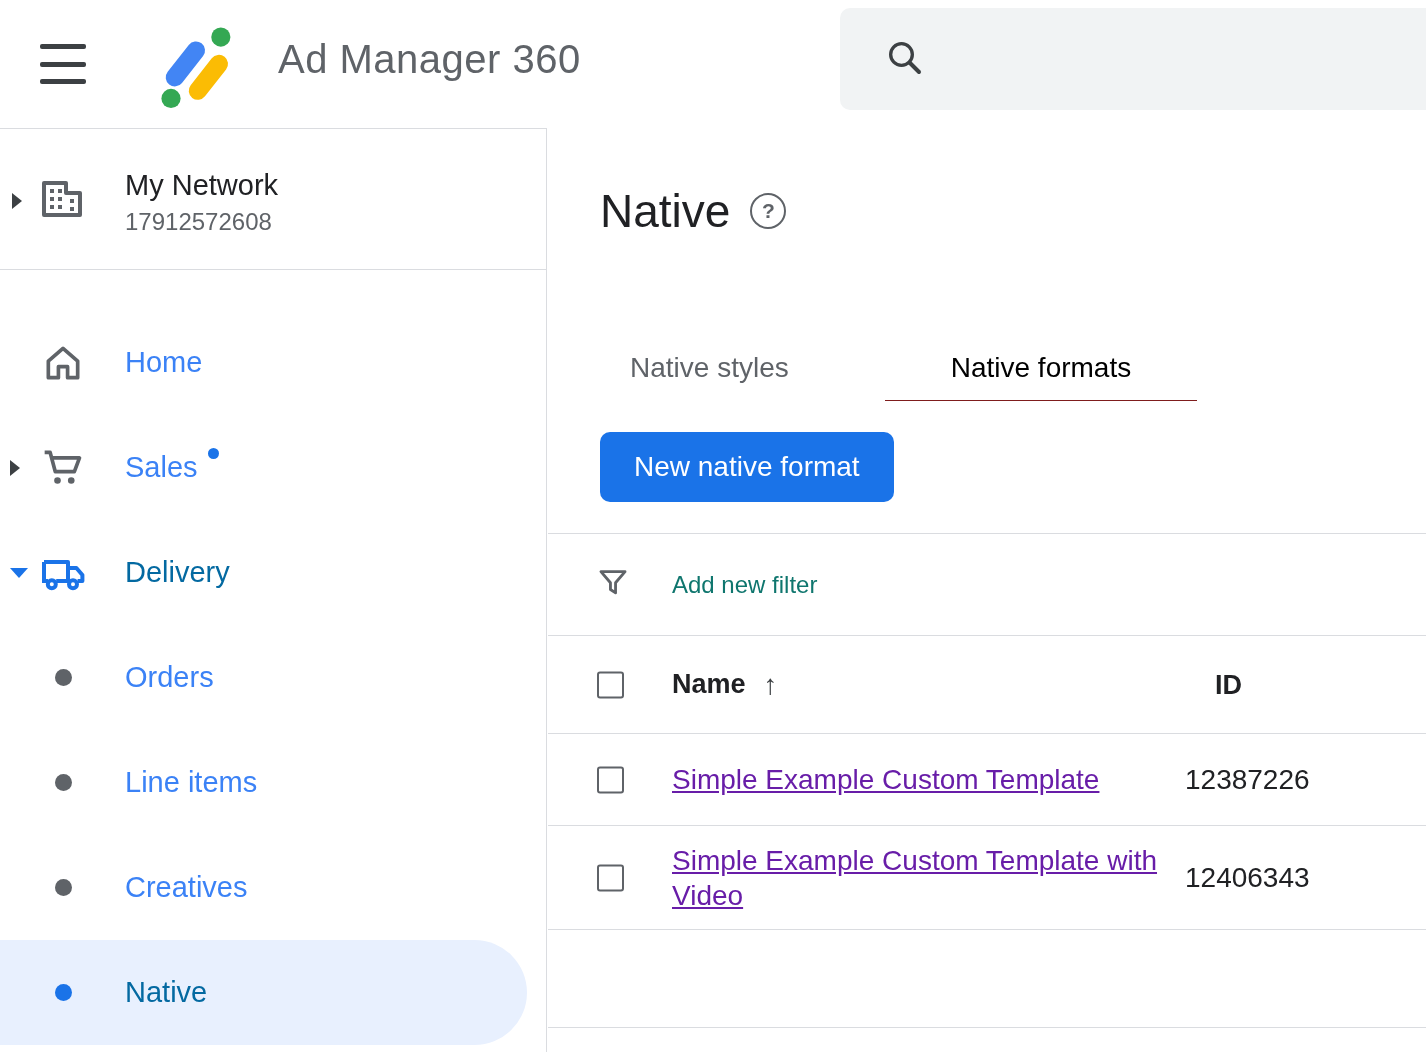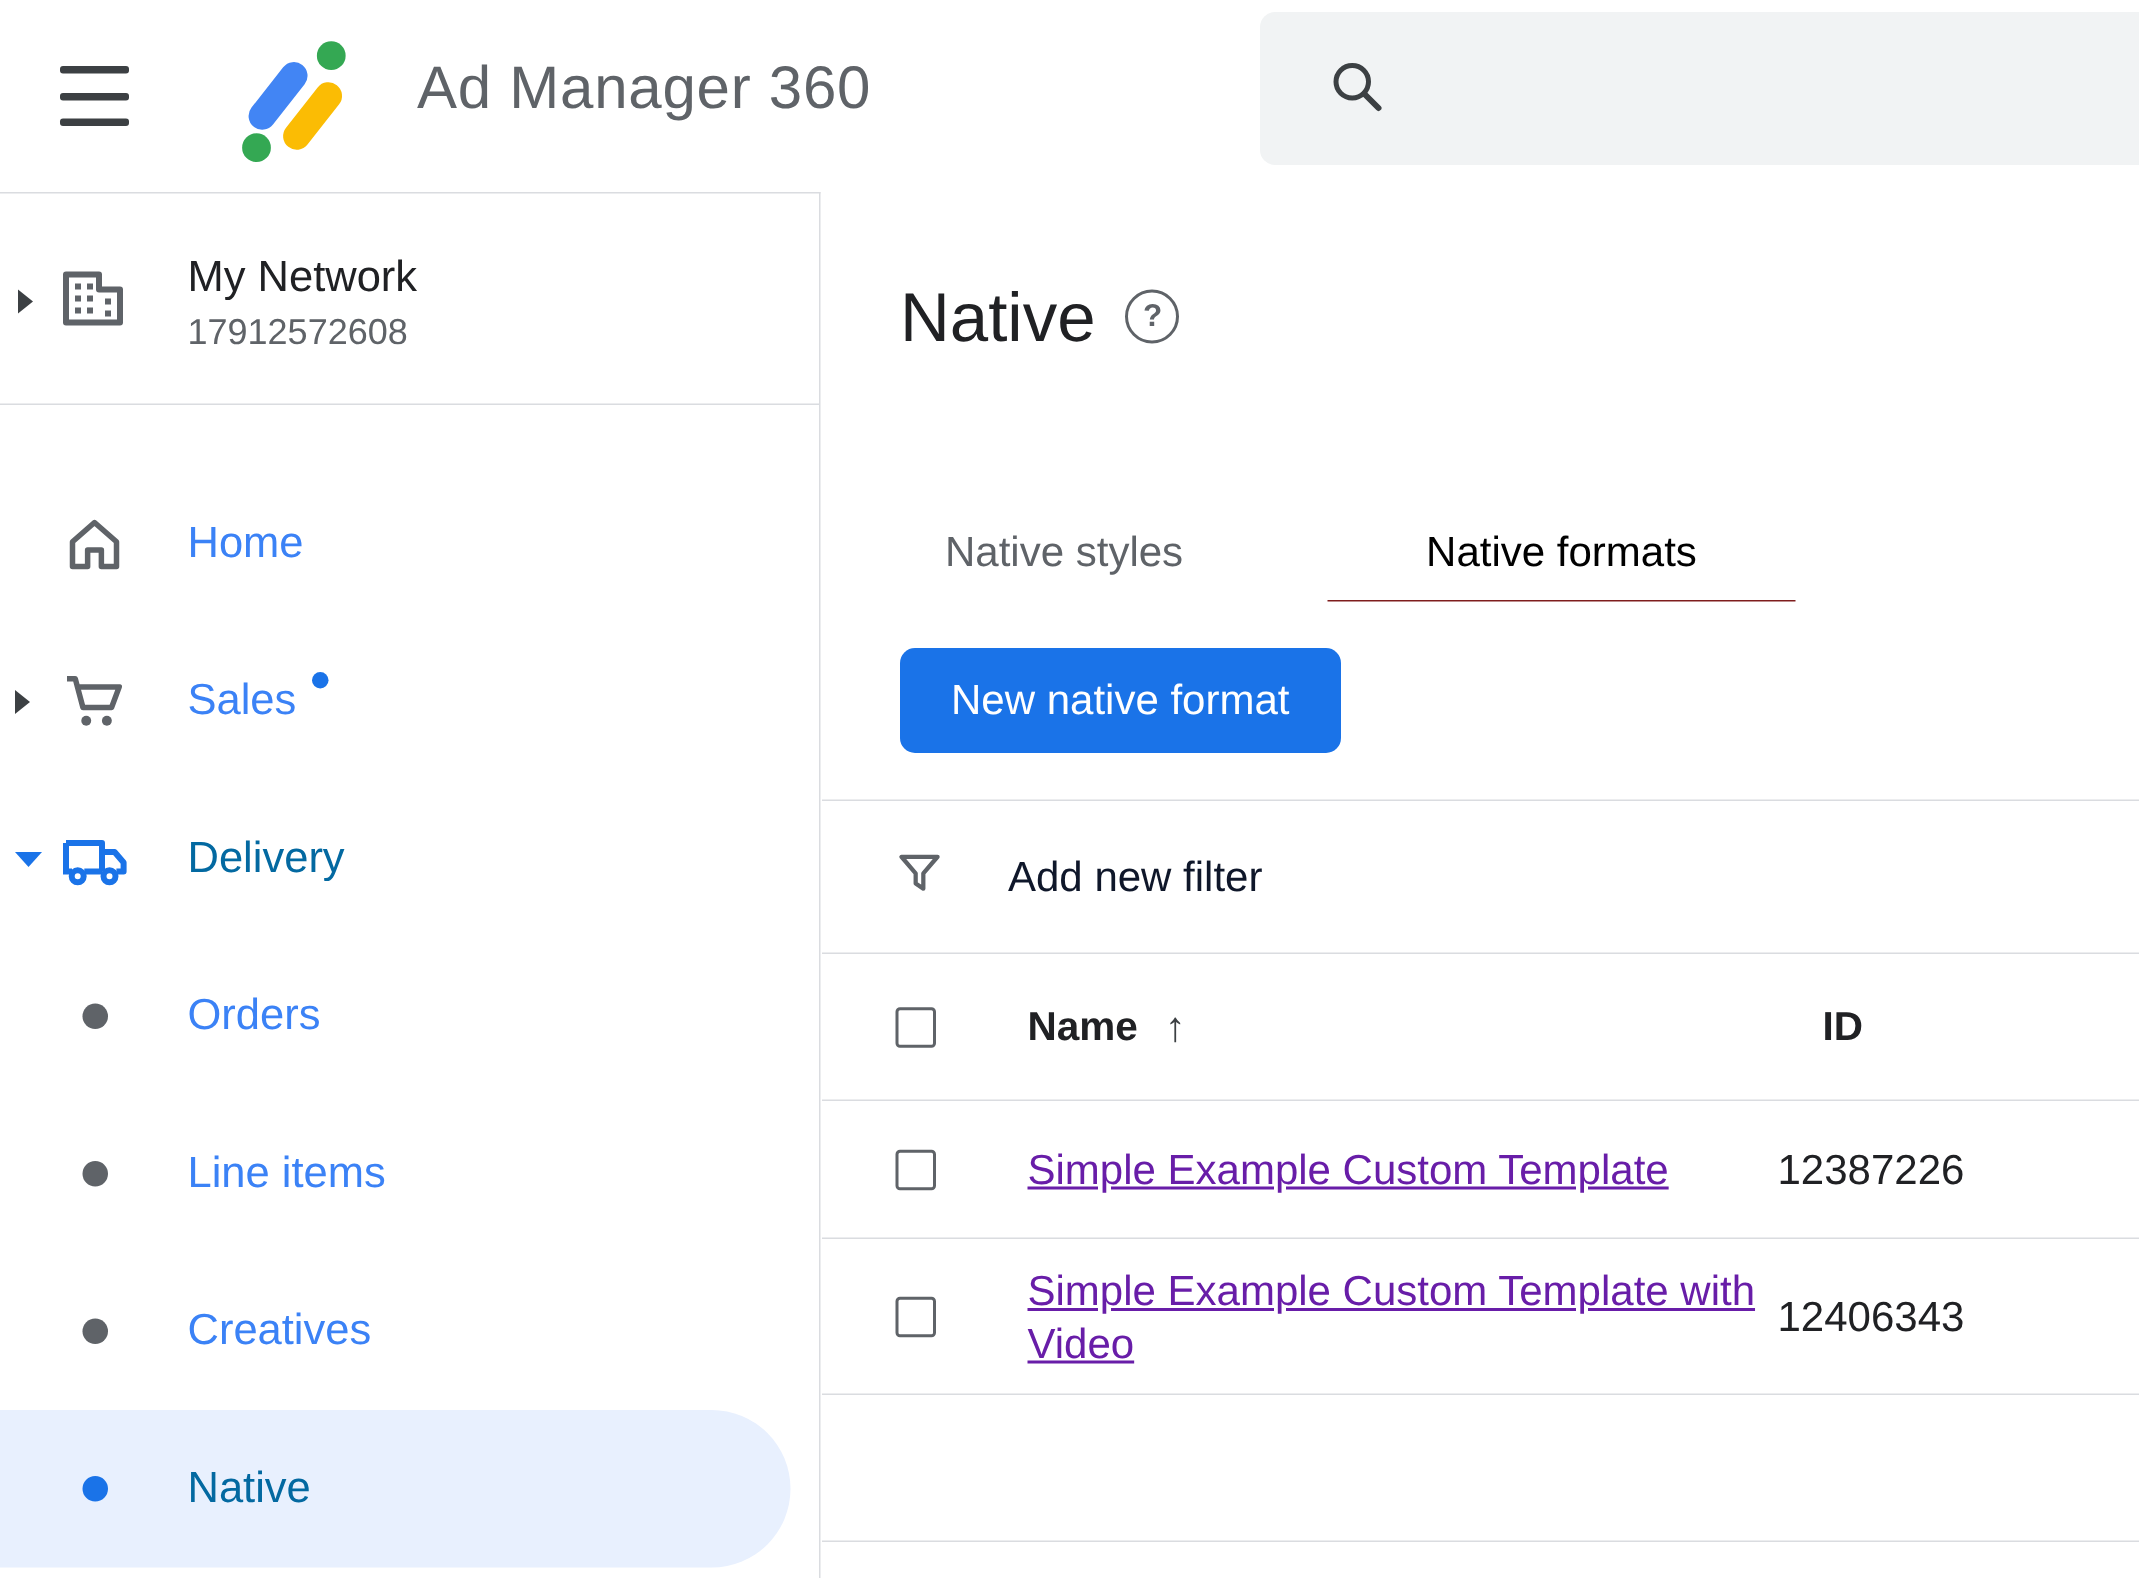--- a/index.html
+++ b/index.html
@@ -52,23 +52,23 @@
   .tab { padding:6px 66px 16px; font-size:28px; color:#5f6368; font-weight:500; cursor:pointer; white-space:nowrap; }
   .tab + .tab { margin-left:30px; }
   .tab.active { color:#000000; border-bottom:1px solid #7f1d1d;text-align:center; }
 
   .primary-btn { position:absolute; top:304px; left:52px; height:70px; padding:0 34px; background:#1a73e8; color:#fff;
     border:none; border-radius:10px; font-size:28px; font-weight:500; font-family:inherit; cursor:pointer; }
 
   .content-below { position:absolute; top:405px; left:0; right:0; }
   .filter-row { position:relative; height:101px; border-top:1px solid #dadce0; cursor:pointer; }
   .filter-icon { position:absolute; left:48px; top:50%; transform:translateY(-50%); }
-  .filter-label { position:absolute; left:124px; top:50%; transform:translateY(-50%); font-size:28px; color:#0f172a; }
-
-  .t-row { position:relative; border-top:1px solid #dadce0; display:flex; align-items:center;padding-left:13px; }
+  .filter-label { position:absolute; left:124px; top:50%; transform:translateY(-50%); font-size:24px; color:#0f766e; }
+
+  .t-row { position:relative; border-top:1px solid #dadce0; display:flex; align-items:center; }
   .header-row { height:97px; }
   .data-row-1 { height:91px; }
   .data-row-2 { height:103px; }
   .empty-row { height:97px; border-bottom:1px solid #dadce0; }
   .checkbox { position:absolute; left:49px; top:50%; transform:translateY(-50%); width:27px; height:27px;
     border:2.5px solid #5f6368; border-radius:3px; background:#fff; cursor:pointer; box-sizing:border-box; }
   .col-name-h { margin-left:124px; font-size:27px; font-weight:bold; color:#202124; display:flex; align-items:center; cursor:pointer; }
   .sort-arrow { font-size:28px; color:#3c4043; margin-left:18px; font-weight:normal; }
   .col-id-h { position:absolute; left:637px; top:50%; transform:translateY(-50%); font-size:27px; font-weight:bold; color:#202124;margin-left:30px; }
   .name-cell { margin-left:124px; width:540px; font-size:28px; line-height:1.25; }

